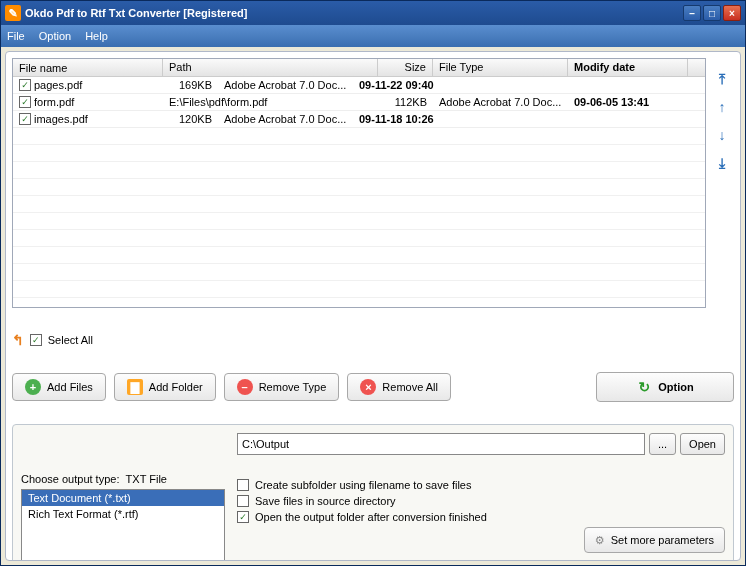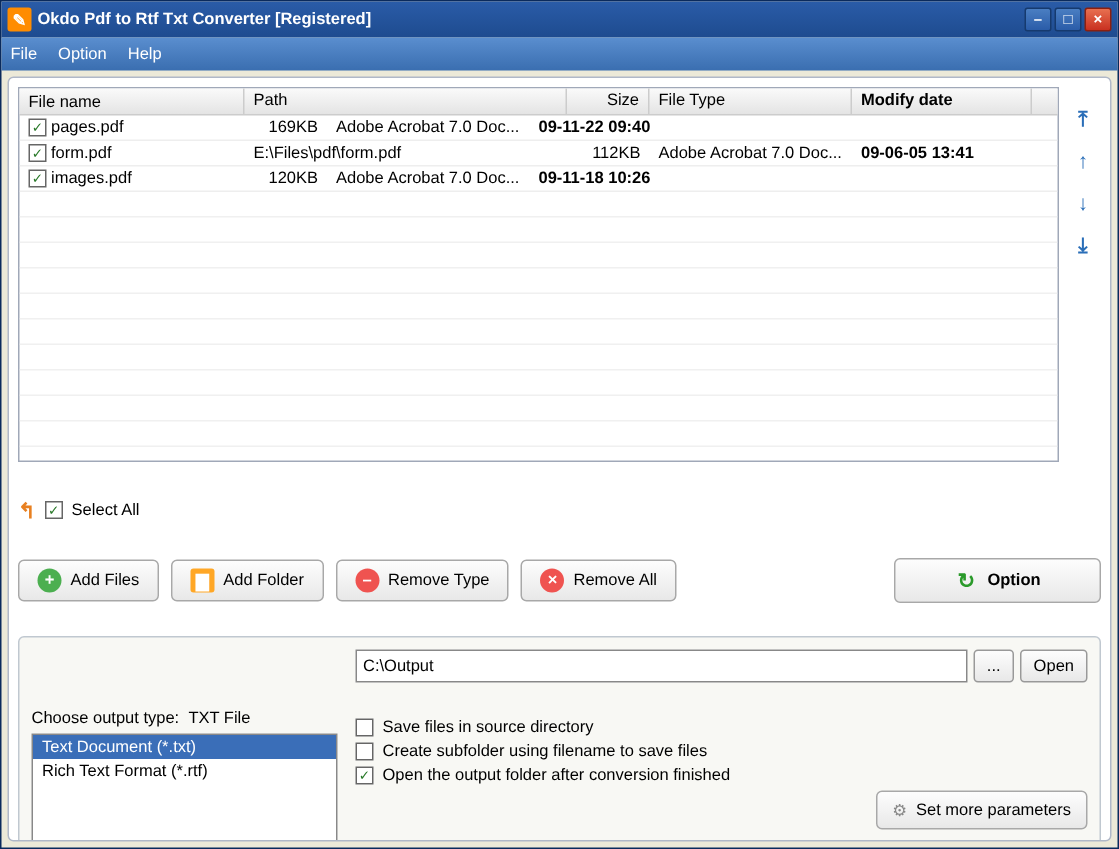--- a/index.html
+++ b/index.html
@@ -166,26 +166,26 @@
             <div class="listitem">Rich Text Format (*.rtf)</div>
           </div>
       </div>
       <div class="rightcol">
         <div class="outrow">
           <input type="text" value="C:\Output" style="">
           <button class="smallbtn">...</button>
           <button class="smallbtn">Open</button>
         </div>
         <div class="chkrow">
+            <span class="cb" id="cb2"></span>
+            <span>Create subfolder using filename to save files</span>
+          </div>
+        <div class="chkrow">
             <span class="cb" id="cb1"></span>
             <span>Save files in source directory</span>
-          </div>
-        <div class="chkrow">
-            <span class="cb" id="cb2"></span>
-            <span>Create subfolder using filename to save files</span>
           </div>
         <div class="chkrow">
             <span class="cb" id="cb3">✓</span>
             <span>Open the output folder after conversion finished</span>
           </div>
         <div class="bottomrow">
           <div class="parambtn">
               <span class="gear">⚙</span>
               <span>Set more parameters</span>
             </div>

